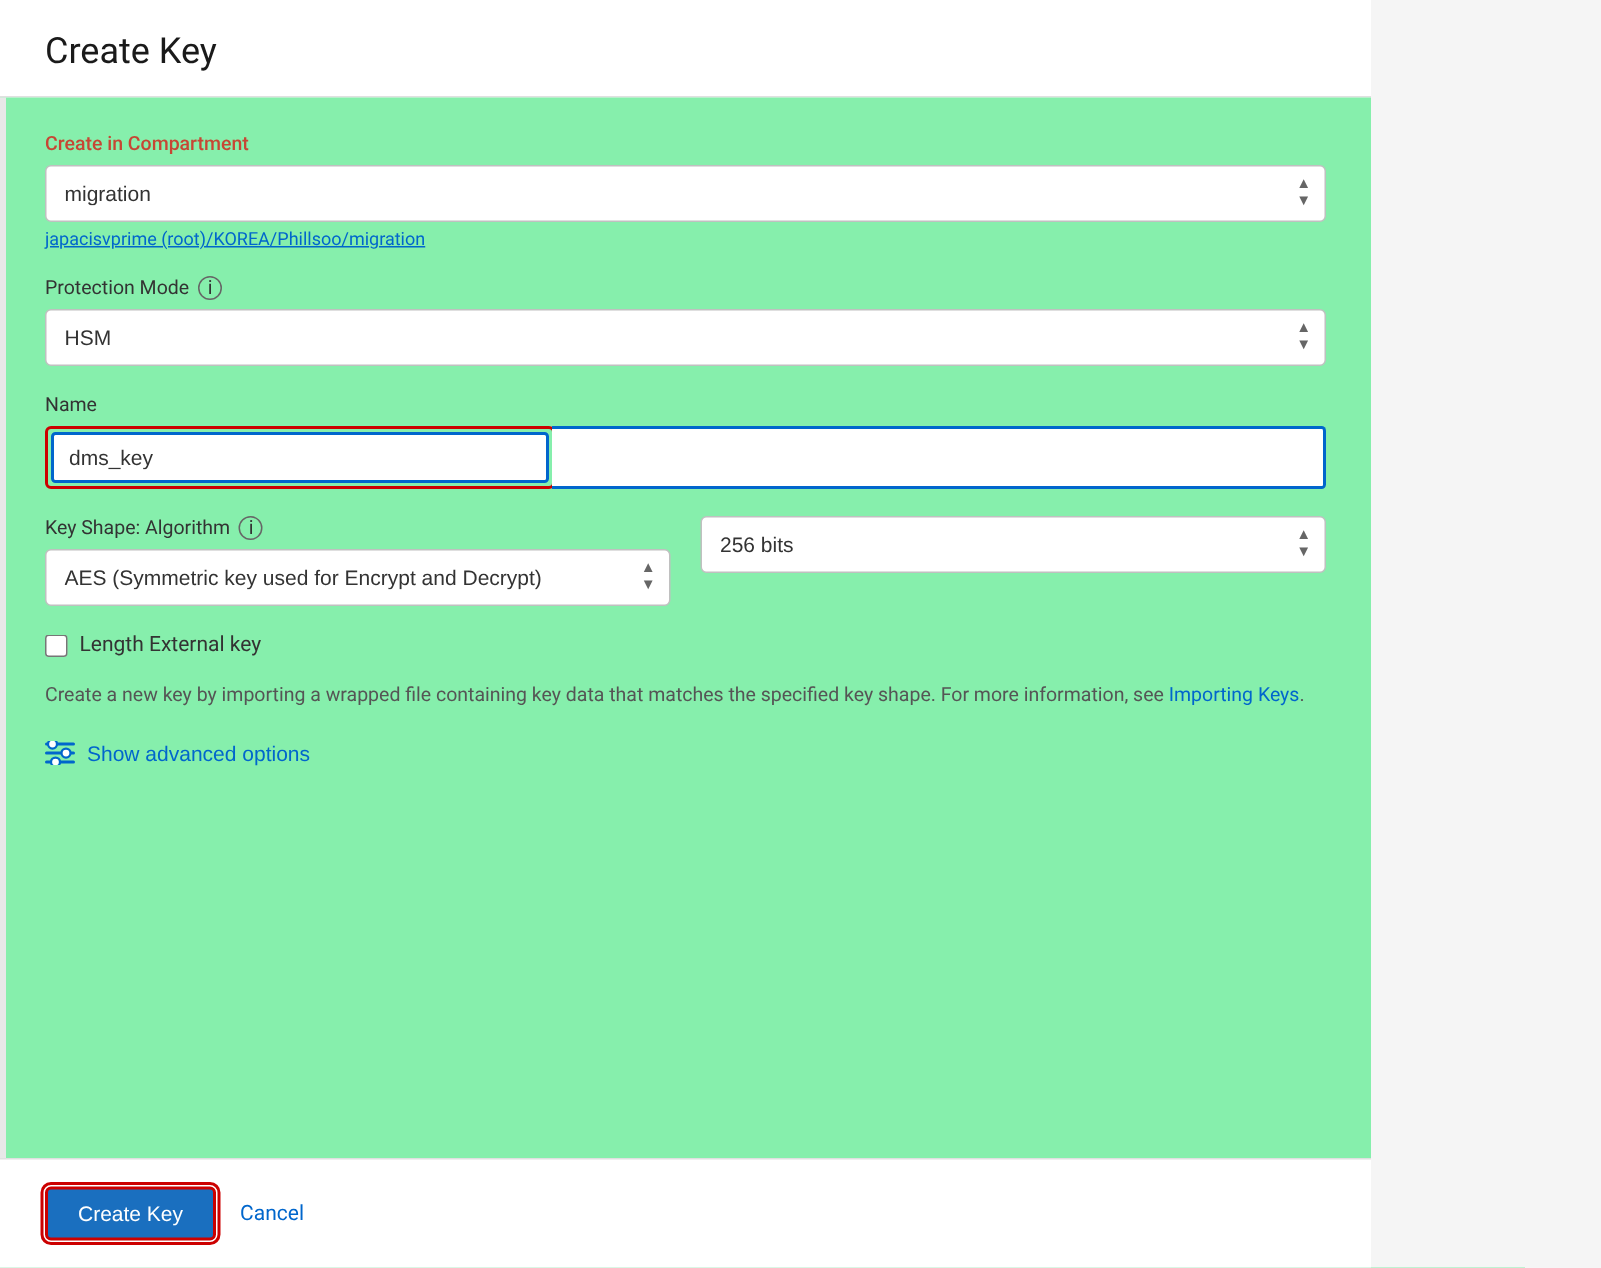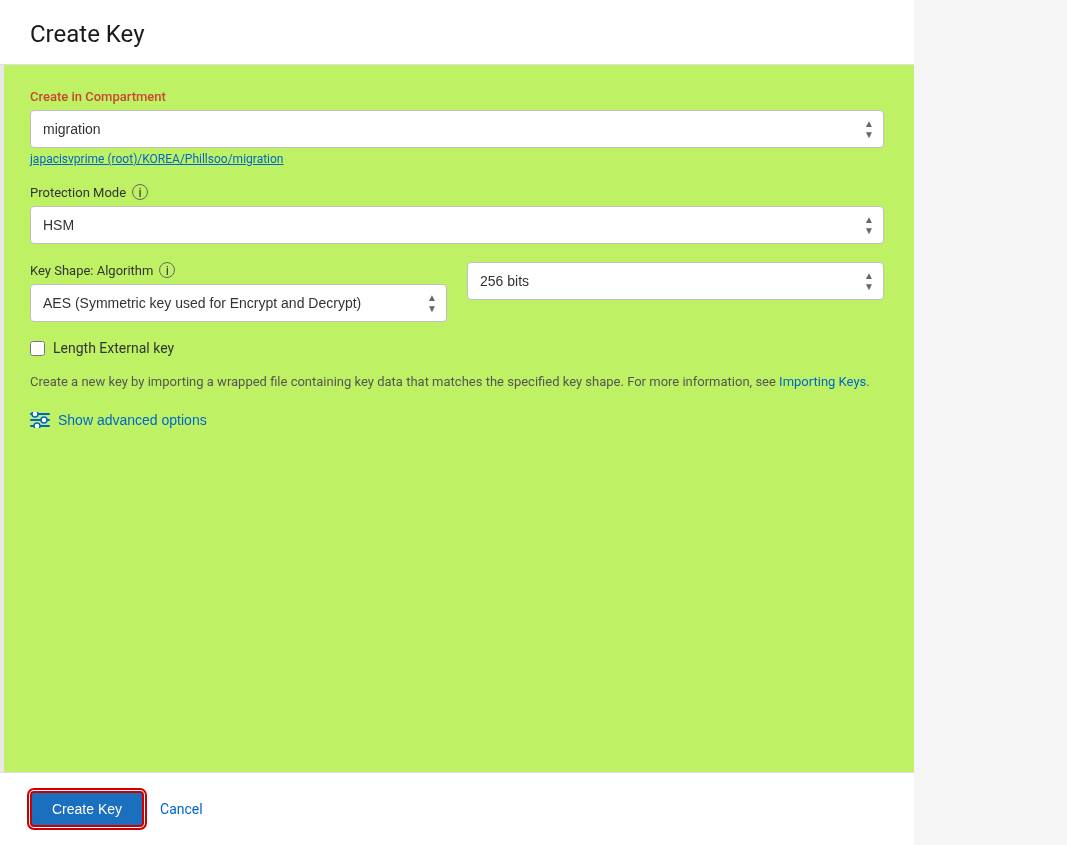--- a/index.html
+++ b/index.html
@@ -33,21 +33,21 @@
 
     .page-title {
       font-size: 24px;
       font-weight: 400;
       color: #1a1a1a;
     }
 
     .page-content {
       padding: 24px 30px;
       flex: 1;
-      background: #bef264;
+      background: #86efac;
       position: relative;
     }
 
     .form-section {
       max-width: 1010px;
     }
 
     .field-group {
       margin-bottom: 18px;
     }
@@ -282,20 +282,31 @@
             <option>HSM</option>
             <option>Software</option>
           </select>
           <div class="select-arrows">
             <span>▲</span>
             <span>▼</span>
           </div>
         </div>
       </div>
 
+      <div class="name-section">
+        <div class="name-label-row">
+          <span class="name-label">Name</span>
+        </div>
+        <div style="display: flex; align-items: stretch; width: 100%;">
+          <div style="border: 2px solid #cc0000; border-radius: 4px; padding: 2px; display: inline-flex; margin-right: 0; width: 340px; flex-shrink: 0;">
+            <input type="text" class="name-input-inner" value="dms_key" style="">
+          </div>
+          <input type="text" style="flex: 1 1 0%; padding: 7px 10px; border-top: 2px solid rgb(0, 102, 204); border-right: 2px solid rgb(0, 102, 204); border-bottom: 2px solid rgb(0, 102, 204); border-image: initial; border-left: none; border-radius: 0px 3px 3px 0px; font-size: 14px; color: rgb(51, 51, 51); background: rgb(255, 255, 255); outline: none; margin-left: -2px;" value="">
+        </div>
+      </div>
 
       <div class="two-col-row">
         <div class="field-group">
           <div class="field-label-with-info">
             <span>Key Shape: Algorithm</span>
             <span class="info-icon">i</span>
           </div>
           <div class="select-wrapper">
             <select class="form-select">
               <option>AES (Symmetric key used for Encrypt and Decrypt)</option>

